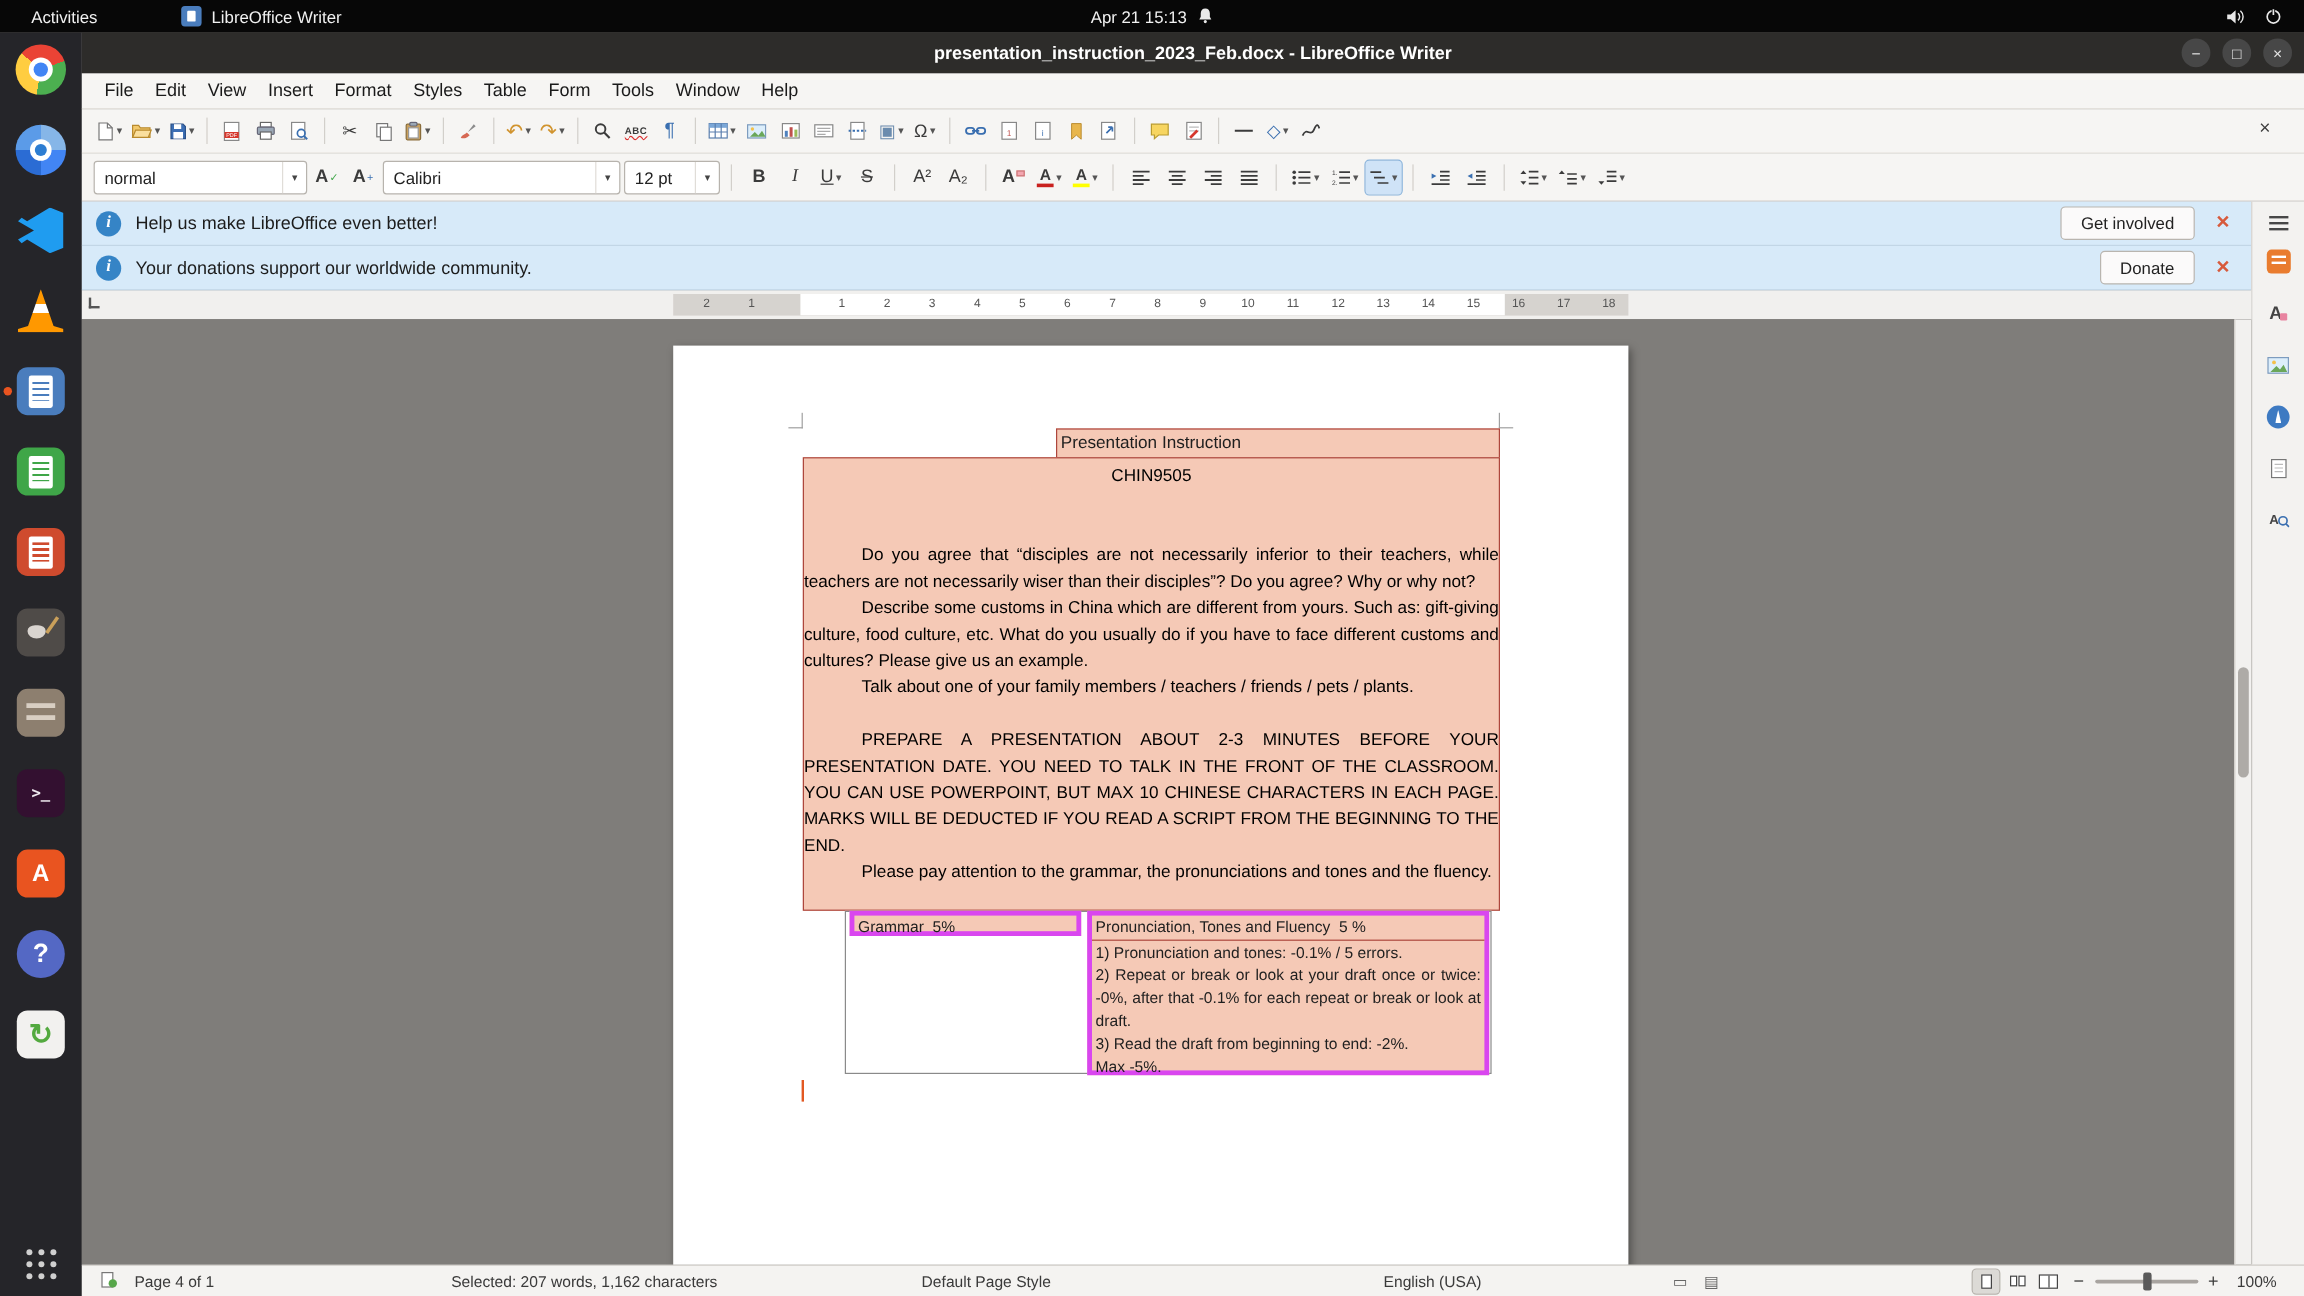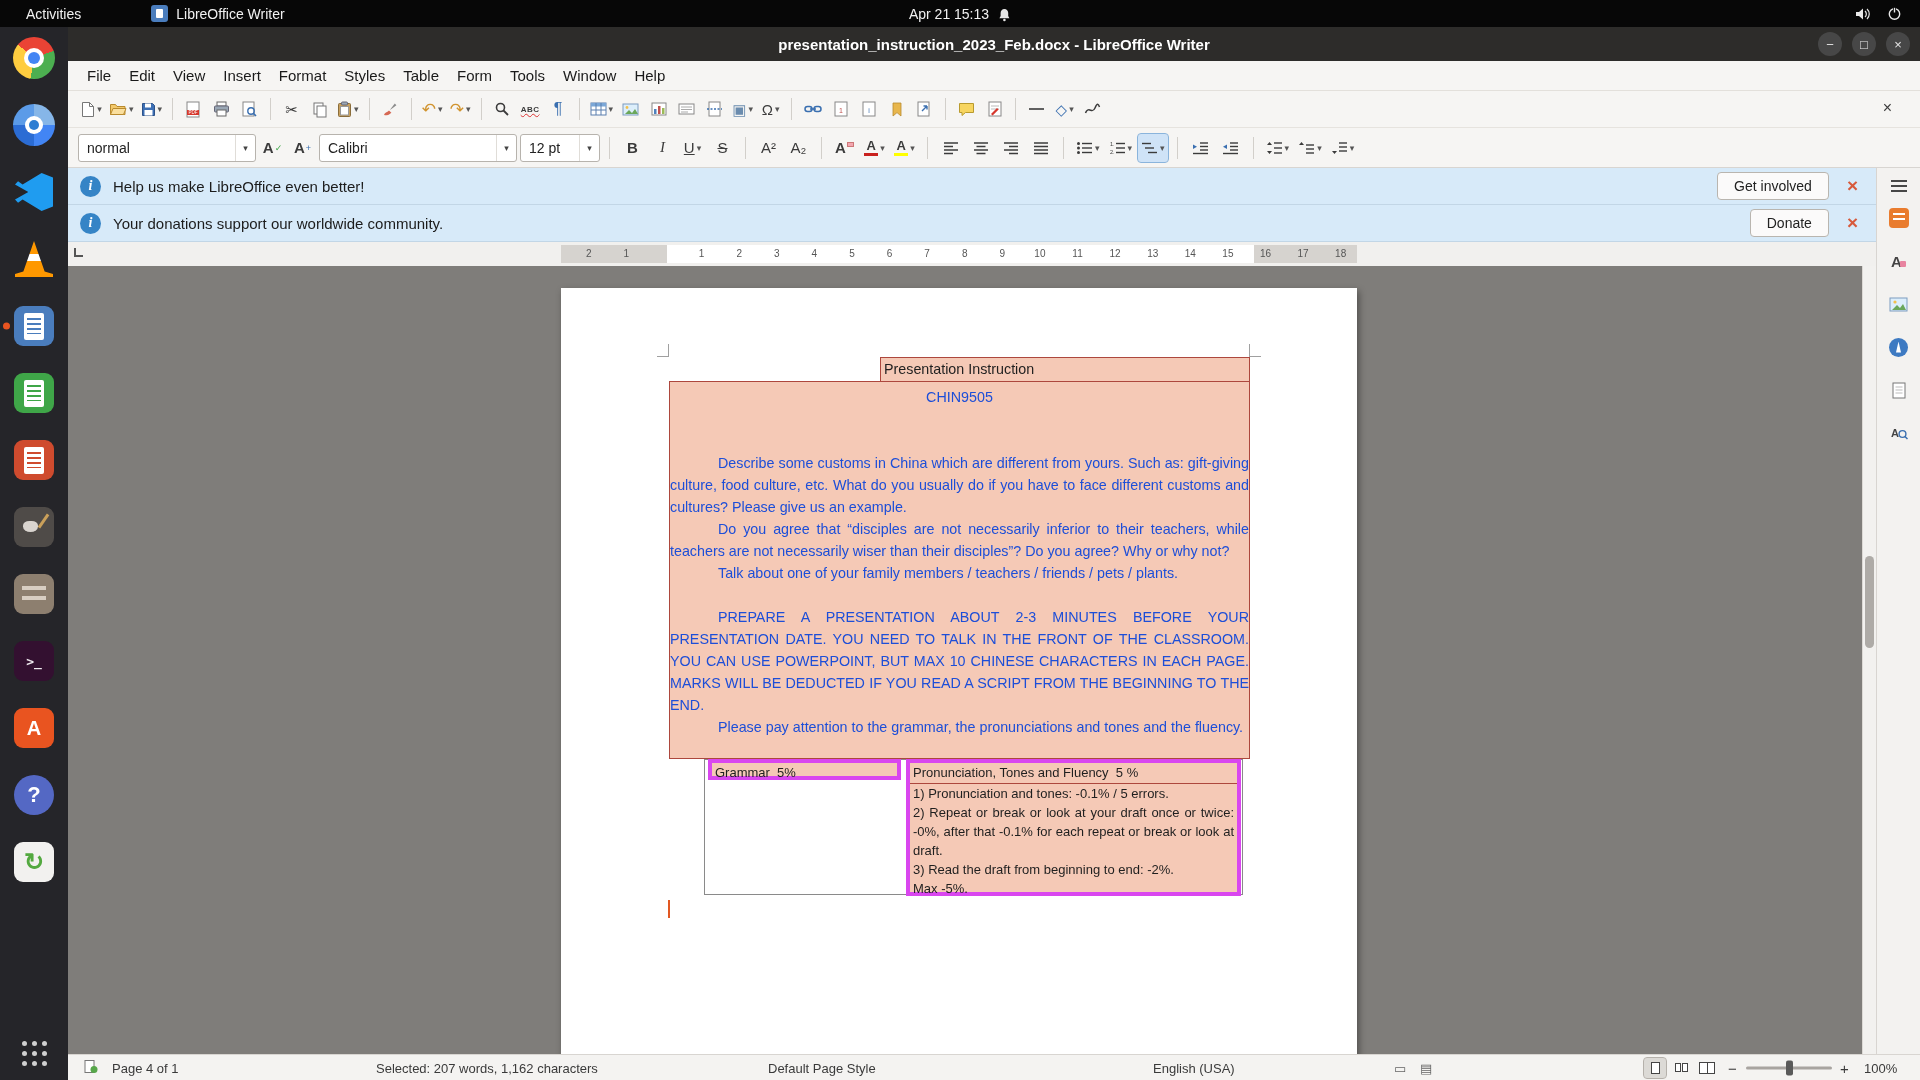--- a/index.html
+++ b/index.html
@@ -6,21 +6,21 @@
   html,body{width:1920px;height:1080px;overflow:hidden}
   body{font-family:"Liberation Sans",sans-serif;background:#555}
   #screen{position:relative;width:1920px;height:1080px;background:#7f7d7a}
 
   
   .topbar{position:absolute;top:0;left:0;right:0;height:27px;background:#070707;color:#f1f1f1;display:flex;align-items:center;font-size:14px;z-index:40}
   .topbar .activities{margin-left:20px;padding:2px 6px}
   .topbar .appsec{display:flex;align-items:center;gap:8px;margin-left:64px}
   .mini-writer{width:17px;height:17px;background:#4a7dbd;border-radius:3px;position:relative}
   .mini-writer::after{content:'';position:absolute;inset:4px 5px;background:#fff;border-radius:1px}
-  .clocksec{position:absolute;left:50%;transform:translateX(-50%);display:flex;align-items:flex-end;gap:9px}
+  .clocksec{position:absolute;left:50%;transform:translateX(-50%);display:flex;align-items:flex-start;gap:9px}
   .sysicons{margin-left:auto;display:flex;align-items:center;gap:16px;margin-right:18px}
 
   
   .dock{position:absolute;left:0;top:27px;bottom:0;width:68px;background:rgba(34,34,38,.97);display:flex;flex-direction:column;align-items:center;padding-top:8px;gap:21px;z-index:30}
   .main{position:absolute;left:68px;top:27px;right:0;bottom:0;display:flex;flex-direction:column}
 
   
   .d-ico{width:46px;height:46px;display:flex;align-items:center;justify-content:center;position:relative;flex:0 0 auto}
   .adot{position:absolute;left:-8px;top:50%;transform:translateY(-50%);width:7px;height:7px;border-radius:50%;background:#e95420}
   .chrome{width:42px;height:42px;border-radius:50%;background:conic-gradient(from -50deg,#ea4335 0 33.3%,#4caf50 33.3% 66.6%,#ffcd40 66.6% 100%);position:relative}
@@ -94,21 +94,21 @@
   .scrollbar{position:absolute;right:0;top:0;bottom:0;width:14px;background:#f2f1ef;border-left:1px solid #dcd9d5}
   .thumb{position:absolute;left:2px;right:2px;top:290px;height:92px;background:#aeaba7;border-radius:6px}
 
   
   .page{position:absolute;left:493px;top:22px;width:796px;height:1100px;background:#fff;box-shadow:2px 3px 7px rgba(0,0,0,.38)}
   .crop{position:absolute;width:12px;height:13px}
   .crop.tl{left:96px;top:56px;border-right:1px solid #a0a0a0;border-bottom:1px solid #a0a0a0}
   .crop.tr{left:688px;top:56px;border-left:1px solid #a0a0a0;border-bottom:1px solid #a0a0a0}
   .hl{background:#f5c9b6}
   .titlebox{position:absolute;left:319px;top:69px;width:370px;height:25px;border:1px solid #ad473d;font-size:14.3px;line-height:23px;color:#1f1f1f;padding-left:3px}
-  .mainblock{position:absolute;left:108px;top:93px;width:581px;height:378px;border:1px solid #ad473d;overflow:hidden;padding-top:4px;color:#1d4ed8}
+  .mainblock{position:absolute;left:108px;top:93px;width:581px;height:378px;border:1px solid #ad473d;overflow:hidden;padding-top:4px;color:#000000}
   .course{text-align:center;font-size:14.3px;line-height:22px;margin-bottom:44px}
   .para{font-size:14.3px;line-height:22px;text-align:justify;text-indent:48px;min-height:22px}
   .dtable{position:absolute;left:143px;top:471px;width:539px;height:136px;background:#fff;border:1px solid #8a8a8a}
   .tcol{position:absolute;border:4px solid #d946ef;font-size:13px;line-height:19px;color:#1f1f1f}
   .tl-head{left:3px;top:-1px;width:193px;height:21px;padding-left:3px;white-space:pre-wrap}
   .tl-body{left:3px;top:19px;width:193px;height:63px;border-top:none;padding:0 2px}
   .tr-col{left:201px;top:-1px;width:335px;height:137px}
   .tr-head{height:21px;border-bottom:1px solid #ad473d;padding-left:3px;white-space:pre-wrap}
   .tr-body{padding:0 3px}
   .tline{text-align:justify}
@@ -695,22 +695,22 @@
             <span class="crop tr"></span>
 
             <div class="titlebox hl">
               <span>Presentation Instruction</span>
             </div>
 
             <div class="mainblock hl">
               <div class="course">CHIN9505</div>
               <div>
 
-              <div class="para">Describe some customs in China which are different from yours. Such as: gift-giving culture, food culture, etc. What do you usually do if you have to face different customs and cultures? Please give us an example.</div>
-                  <div class="para">Do you agree that “disciples are not necessarily inferior to their teachers, while teachers are not necessarily wiser than their disciples”? Do you agree? Why or why not?</div>
+              <div class="para">Do you agree that “disciples are not necessarily inferior to their teachers, while teachers are not necessarily wiser than their disciples”? Do you agree? Why or why not?</div>
+                  <div class="para">Describe some customs in China which are different from yours. Such as: gift-giving culture, food culture, etc. What do you usually do if you have to face different customs and cultures? Please give us an example.</div>
                   <div class="para">Talk about one of your family members / teachers / friends / pets / plants.</div>
                   <div class="para"></div>
                   <div class="para">PREPARE A PRESENTATION ABOUT 2-3 MINUTES BEFORE YOUR PRESENTATION DATE. YOU NEED TO TALK IN THE FRONT OF THE CLASSROOM. YOU CAN USE POWERPOINT, BUT MAX 10 CHINESE CHARACTERS IN EACH PAGE. MARKS WILL BE DEDUCTED IF YOU READ A SCRIPT FROM THE BEGINNING TO THE END.</div>
                   <div class="para">Please pay attention to the grammar, the pronunciations and tones and the fluency.</div>
                 </div>
             </div>
 
             <div class="dtable">
               <div class="tcol tl-head hl"><span>Grammar  5%</span></div>
               <div class="tcol tr-col hl">

